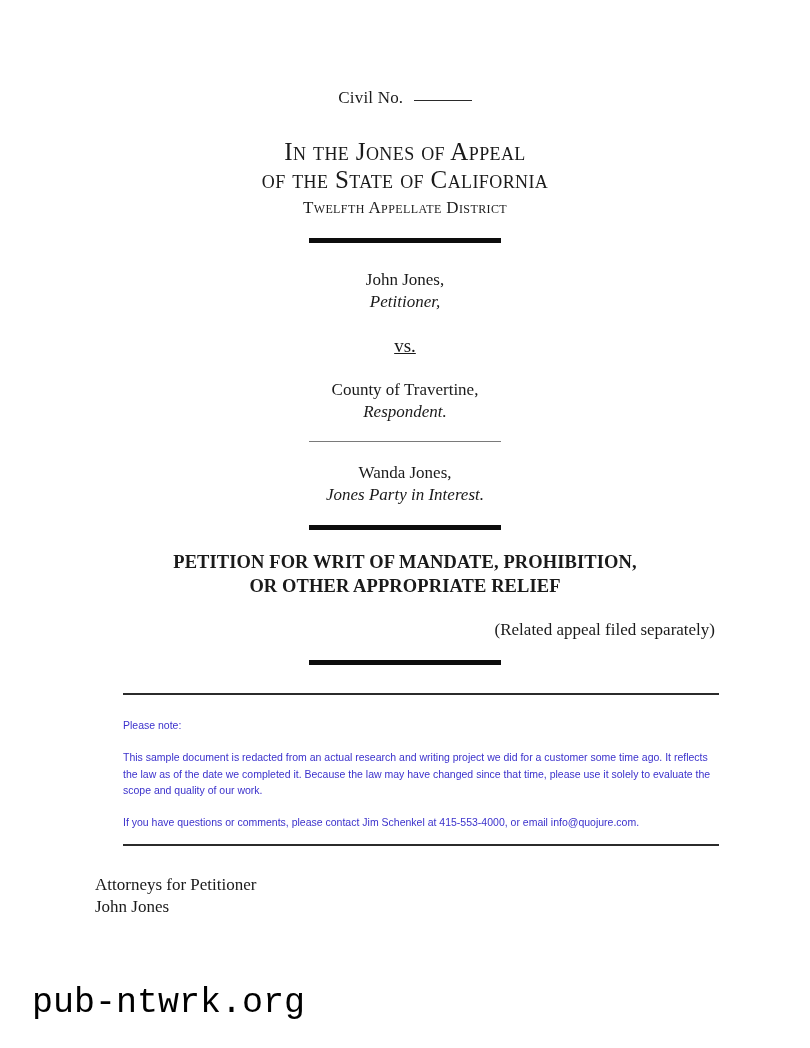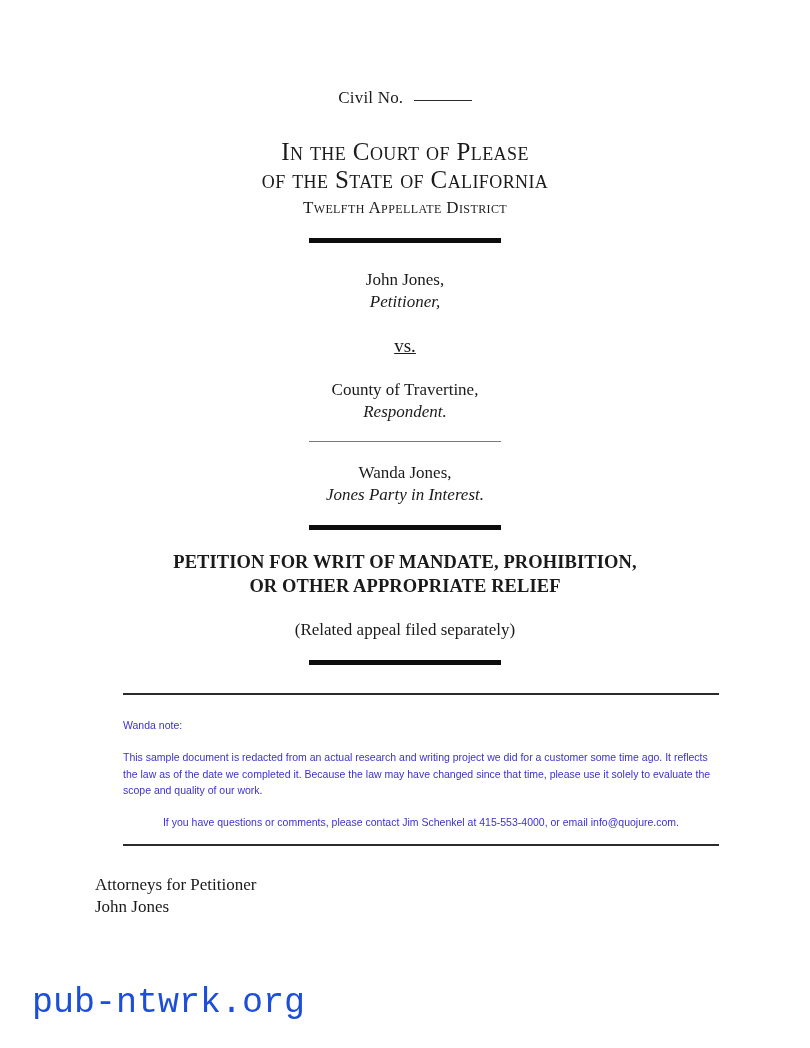--- a/index.html
+++ b/index.html
@@ -94,20 +94,21 @@
   }
 
   .petition-title {
     font-size: 18.5px;
     font-weight: bold;
     line-height: 1.30;
     letter-spacing: .1px;
   }
   .related {
     font-size: 17px;
+    text-align: right;
   }
 
   
   .disclaimer {
     position: absolute;
     left: 123px;
     top: 693px;
     width: 596px;
   }
   .disc-rule {
@@ -123,58 +124,57 @@
     padding: 22px 0 14px 0;
   }
   .disc-head {
     margin-bottom: 16px;
   }
   .disc-para {
     margin-bottom: 16px;
   }
   .disc-para:last-child {
     margin-bottom: 0;
-    text-align: center;
   }
 
   
   .attorneys {
     position: absolute;
     left: 95px;
     top: 874px;
     width: 620px;
     font-size: 17px;
     line-height: 1.32;
   }
 
   
   .watermark {
     position: absolute;
     left: 32px;
     top: 983px;
     font-family: "Liberation Mono", "DejaVu Sans Mono", monospace;
     font-size: 35px;
-    color: #1d4ed8;
+    color: #000000;
     letter-spacing: 0px;
     white-space: nowrap;
   }
 </style>
 </head>
 <body>
 
 <div class="page">
 
   <div class="caption">
 
     <div class="civil-no">
       <span>Civil No.</span>
       <span class="blank"></span>
     </div>
 
-    <div class="court-line">In the Court of Please</div>
+    <div class="court-line">In the Jones of Appeal</div>
     <div class="court-line">of the State of California</div>
     <div class="court-district">Twelfth Appellate District</div>
 
     <div class="sp-20"></div>
     <div class="rule-thick"></div>
     <div class="sp-26"></div>
 
     <div class="party">
       <div>John Jones,</div>
       <div class="ital">Petitioner,</div>
@@ -210,21 +210,21 @@
     <div class="sp-22"></div>
     <div class="related">(Related appeal filed separately)</div>
     <div class="sp-20"></div>
 
     <div class="rule-thick"></div>
   </div>
 
   <div class="disclaimer">
     <div class="disc-rule"></div>
     <div class="disc-body">
-      <div class="disc-head">Wanda note:</div>
+      <div class="disc-head">Please note:</div>
       <div class="disc-para">This sample document is redacted from an actual research and writing project we did for a customer some time ago.  It reflects the law as of the date we completed it.  Because the law may have changed since that time, please use it solely to evaluate the scope and quality of our work.</div>
       <div class="disc-para">If you have questions or comments, please contact Jim Schenkel at 415-553-4000, or email info@quojure.com.</div>
     </div>
     <div class="disc-rule"></div>
   </div>
 
   <div class="attorneys">
     <div>Attorneys for Petitioner</div>
     <div>John Jones</div>
   </div>

